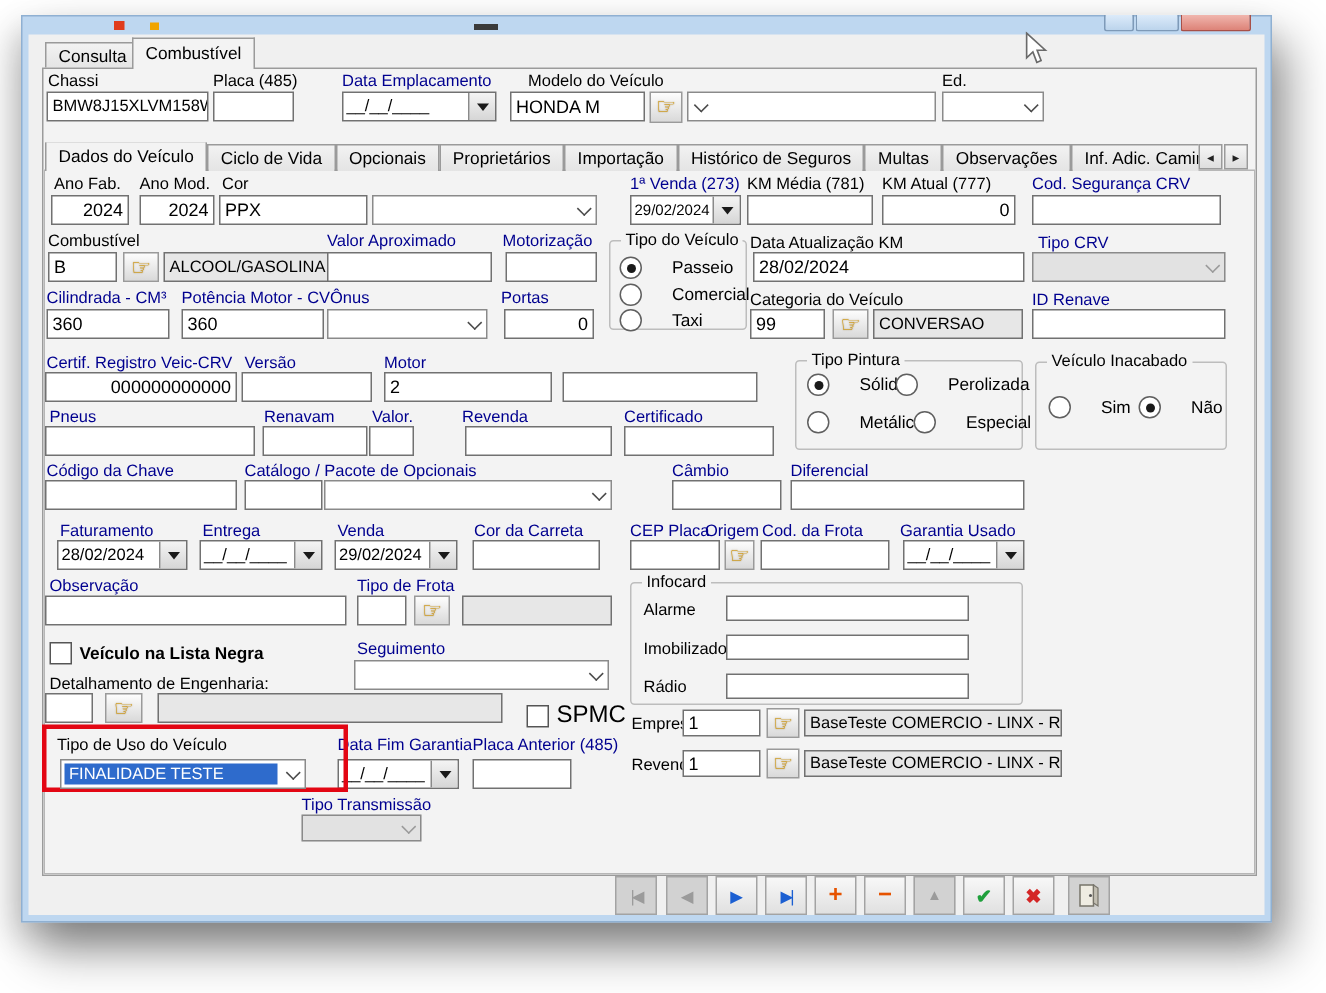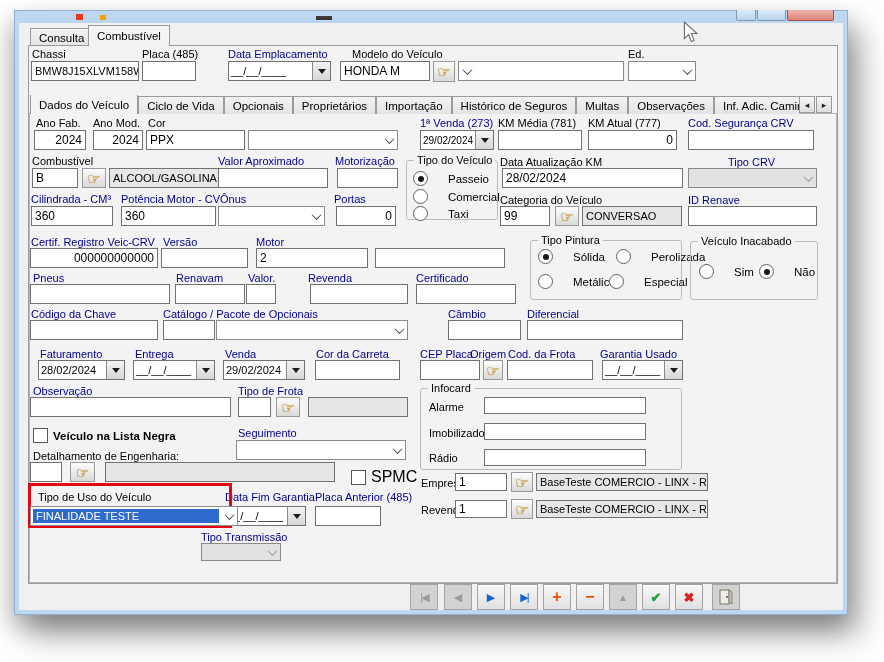--- a/index.html
+++ b/index.html
@@ -164,21 +164,21 @@
       <span class="rb"></span>
       <span>Comercial</span>
     </div>
   <div class="rad abs" style="left:6px;top:45px;">
       <span class="rb"></span>
       <span>Taxi</span>
     </div>
 </div>
 <div class="abs lb lbk" style="left:500px;top:156px;z-index:4;">Data Atualização KM</div>
 <div class="abs inp" style="left:502px;top:168px;width:181px;z-index:4;">28/02/2024</div>
-<div class="abs lb" style="left:728px;top:156px;z-index:4;">Tipo CRV</div>
+<div class="abs lb" style="left:692px;top:156px;z-index:4;">Tipo CRV</div>
 <div class="abs cmb dis" style="left:688px;top:168px;width:129px;z-index:4;">
     <span class="t"></span>
     <span class="chev"></span>
   </div>
 
 <div class="abs lb" style="left:31px;top:193px;z-index:4;">Cilindrada - CM³</div>
 <div class="abs inp" style="left:31px;top:206px;width:82px;z-index:4;">360</div>
 <div class="abs lb" style="left:121px;top:193px;z-index:4;">Potência Motor - CV</div>
 <div class="abs inp" style="left:121px;top:206px;width:95px;z-index:4;">360</div>
 <div class="abs lb" style="left:220px;top:193px;z-index:4;">Ônus</div>
@@ -204,21 +204,21 @@
 <div class="abs lb" style="left:256px;top:236px;z-index:4;">Motor</div>
 <div class="abs inp" style="left:256px;top:248px;width:112px;z-index:4;">2</div>
 <div class="abs lb" style="left:375px;top:236px;z-index:4;margin-top:19px;">Identificação</div>
 <div class="abs inp" style="left:375px;top:248px;width:130px;z-index:4;"></div>
 <div class="abs grp" style="left:530px;top:240px;width:152px;height:60px;z-index:4;">
   <div class="grp-t">Tipo Pintura</div>
   <div class="rad abs" style="left:7px;top:8px;">
       <span class="rb on"></span>
       <span>Sólida</span>
     </div>
-  <div class="rad abs" style="left:85px;top:8px;">
+  <div class="rad abs" style="left:66px;top:8px;">
       <span class="rb"></span>
       <span>Perolizada</span>
     </div>
   <div class="rad abs" style="left:7px;top:33px;">
       <span class="rb"></span>
       <span>Metálica</span>
     </div>
   <div class="rad abs" style="left:78px;top:33px;">
       <span class="rb"></span>
       <span>Especial</span>
@@ -338,21 +338,21 @@
 <div class="abs inp ro sm" style="left:536px;top:473px;width:172px;height:18px;z-index:4;">BaseTeste COMERCIO - LINX - Rev</div>
 <div class="abs lb lbk" style="left:421px;top:504px;z-index:4;">Revenda</div>
 <div class="abs inp" style="left:455px;top:500px;width:52px;height:18px;z-index:4;">1</div>
 <div class="abs brw" style="left:511px;top:499px;width:22px;z-index:4;">
     <span class="hand">☞</span>
   </div>
 <div class="abs inp ro sm" style="left:536px;top:500px;width:172px;height:18px;z-index:4;">BaseTeste COMERCIO - LINX - Rev</div>
 
 <div class="abs redbox" style="left:28px;top:483px;width:204px;height:45px;"></div>
 <div class="abs lb lbk" style="left:38px;top:491px;z-index:7;">Tipo de Uso do Veículo</div>
-<div class="abs cmb" style="left:30px;top:506px;width:208px;z-index:7;">
+<div class="abs cmb" style="left:40px;top:506px;width:164px;z-index:7;">
     <span class="t" style="background:#2e6bcc;color:#fff;margin:2px;font-size:11px;">FINALIDADE TESTE</span>
     <span class="chev"></span>
   </div>
 <div class="abs lb" style="left:225px;top:491px;z-index:4;">Data Fim Garantia</div>
 <div class="abs dcmb" style="left:225px;top:506px;width:81px;z-index:4;">
     <span class="t">__/__/____</span>
     <span class="dd"></span>
   </div>
 <div class="abs lb" style="left:315px;top:491px;z-index:4;">Placa Anterior (485)</div>
 <div class="abs inp" style="left:315px;top:506px;width:66px;z-index:4;"></div>

